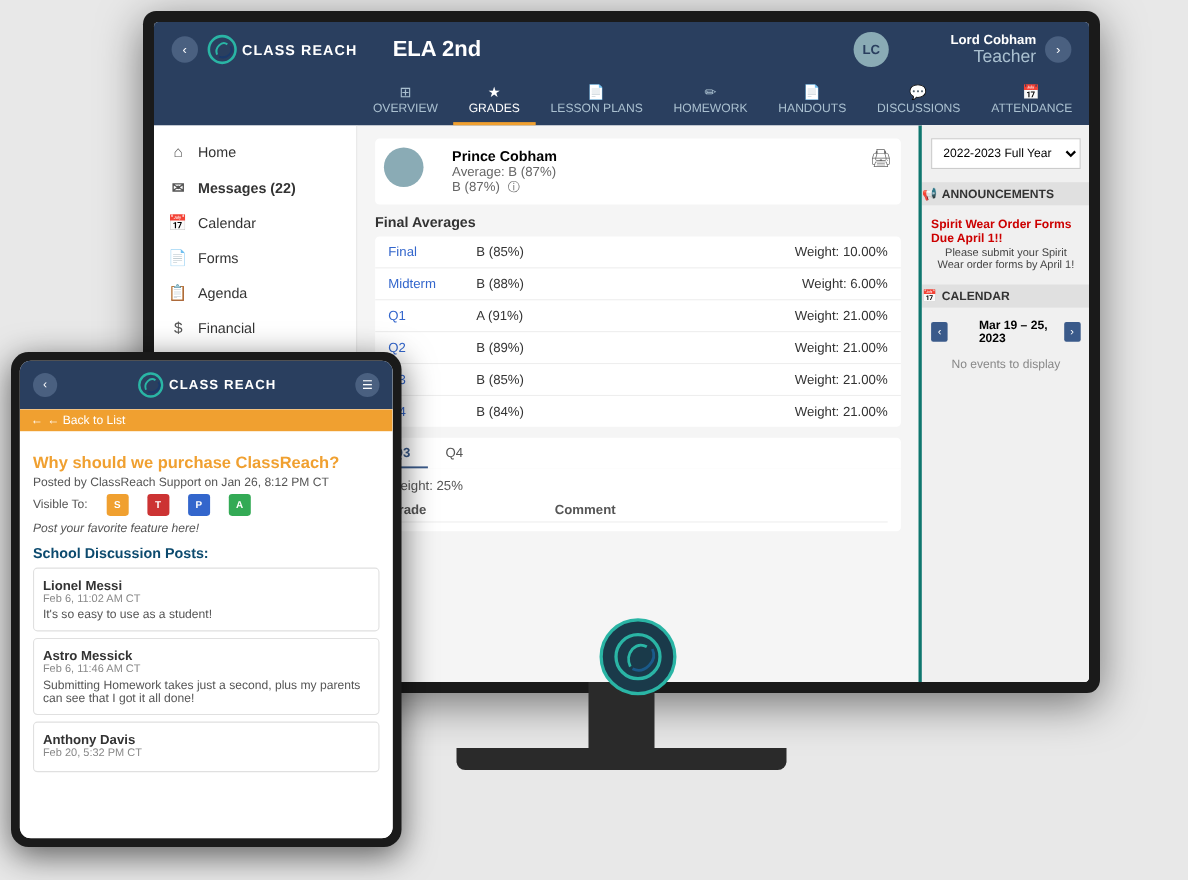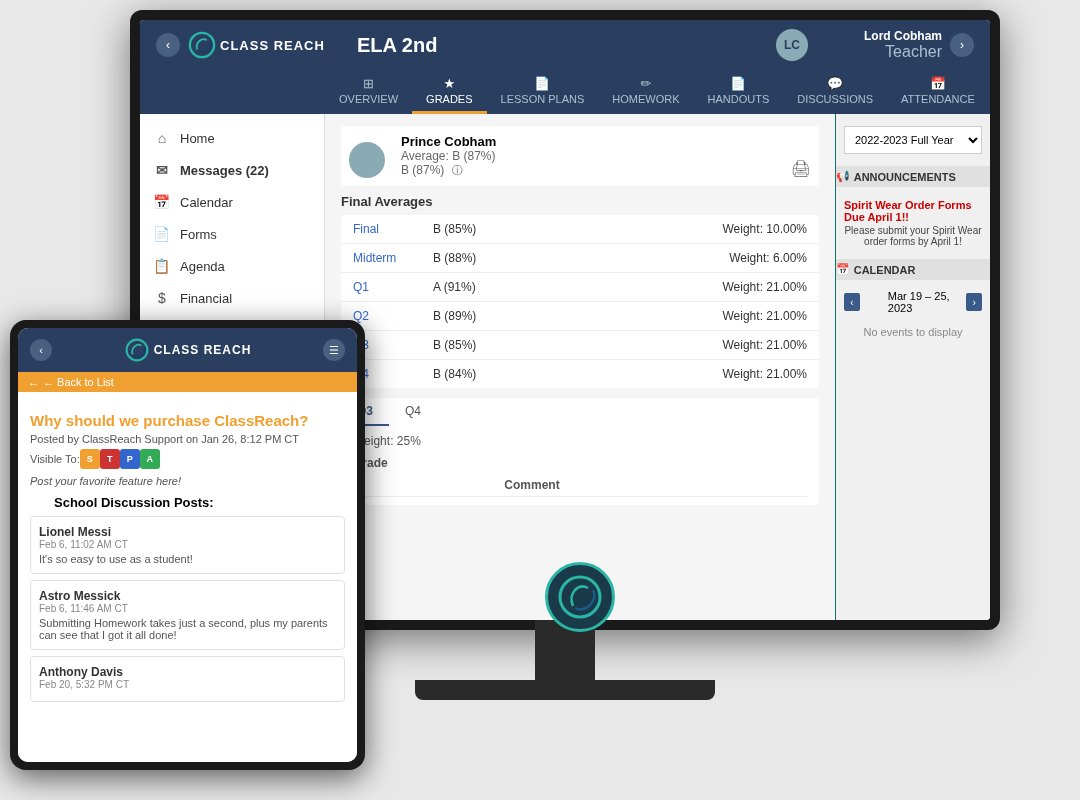--- a/index.html
+++ b/index.html
@@ -247,22 +247,22 @@
     
     .grade-content {
       flex: 1;
       overflow-y: auto;
       padding: 12px 16px;
       background: #f5f5f5;
     }
 
     .student-row {
       display: flex;
-      align-items: flex-end;
-      gap: 16px;
+      align-items: flex-start;
+      gap: 26px;
       margin-bottom: 8px;
       background: white;
       padding: 8px;
       border-radius: 4px;
     }
 
     .student-avatar {
       width: 36px;
       height: 36px;
       border-radius: 50%;
@@ -372,21 +372,21 @@
       font-size: 12px;
       color: #555;
       padding: 4px 0;
       border-bottom: 1px solid #eee;
     }
 
     
     .right-panel {
       width: 155px;
       background: #f0f0f0;
-      border-left: 1px solid #0f766e;
+      border-left: 3px solid #0f766e;
       overflow-y: auto;
       flex-shrink: 0;
       padding: 0;
     }
 
     .year-select {
       width: 100%;
       padding: 6px;
       font-size: 11px;
       border: 1px solid #ccc;
@@ -429,21 +429,21 @@
 
     .calendar-nav {
       display: flex;
       align-items: center;
       justify-content: space-between;
       padding: 4px 0;
     }
 
     .calendar-date {
       font-size: 11px;
-      font-weight: normal;
+      font-weight: bold;
       padding-left: 28px;
     }
 
     .cal-btn {
       width: 18px;
       height: 18px;
       background: #3a5a8a;
       color: white;
       border-radius: 2px;
       display: flex;
@@ -548,21 +548,21 @@
 
     .discussion-meta {
       font-size: 11px;
       color: #555;
       margin-bottom: 4px;
     }
 
     .visible-to {
       display: flex;
       align-items: center;
-      gap: 0;
+      gap: 17px;
       font-size: 11px;
       color: #555;
       margin-bottom: 6px;
     }
 
     .role-badge {
       width: 20px;
       height: 20px;
       border-radius: 3px;
       display: flex;
@@ -574,25 +574,24 @@
     }
 
     .discussion-prompt {
       font-size: 11px;
       color: #555;
       margin-bottom: 8px;
       font-style: italic;
     }
 
     .school-posts-title {
-      color: #000000;
+      color: #0c4a6e;
       font-size: 13px;
       font-weight: bold;
       margin-bottom: 6px;
-      margin-left: 24px;
     }
 
     .post-item {
       border: 1px solid #e0e0e0;
       border-radius: 4px;
       padding: 8px;
       margin-bottom: 6px;
     }
 
     .post-author {
@@ -779,21 +778,21 @@
 
           <div style="margin-top:10px;">
             <div class="sub-tabs">
               <div class="sub-tab active">Q3</div>
               <div class="sub-tab">Q4</div>
             </div>
             <div class="sub-content">
               <div style="font-size:12px;color:#555;margin-bottom:4px;">Weight: 25%</div>
               <div class="sub-header">
                 <span style="flex:1;">Grade</span>
-                <span style="flex:2;margin-top:22px;">Comment</span>
+                <span style="flex:2;">Comment</span>
               </div>
             </div>
           </div>
 
         </div>
 
         <div class="right-panel">
           <div class="panel-section">
             <select class="year-select"><option>2022-2023 Full Year</option></select>
           </div>

